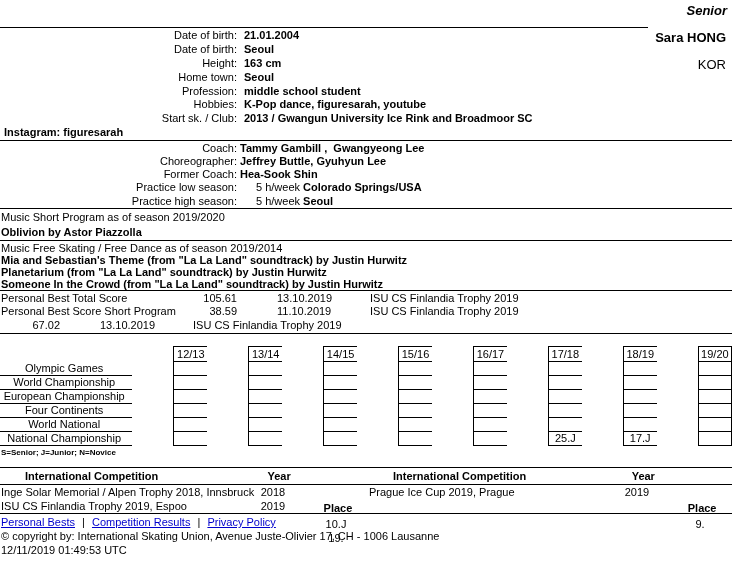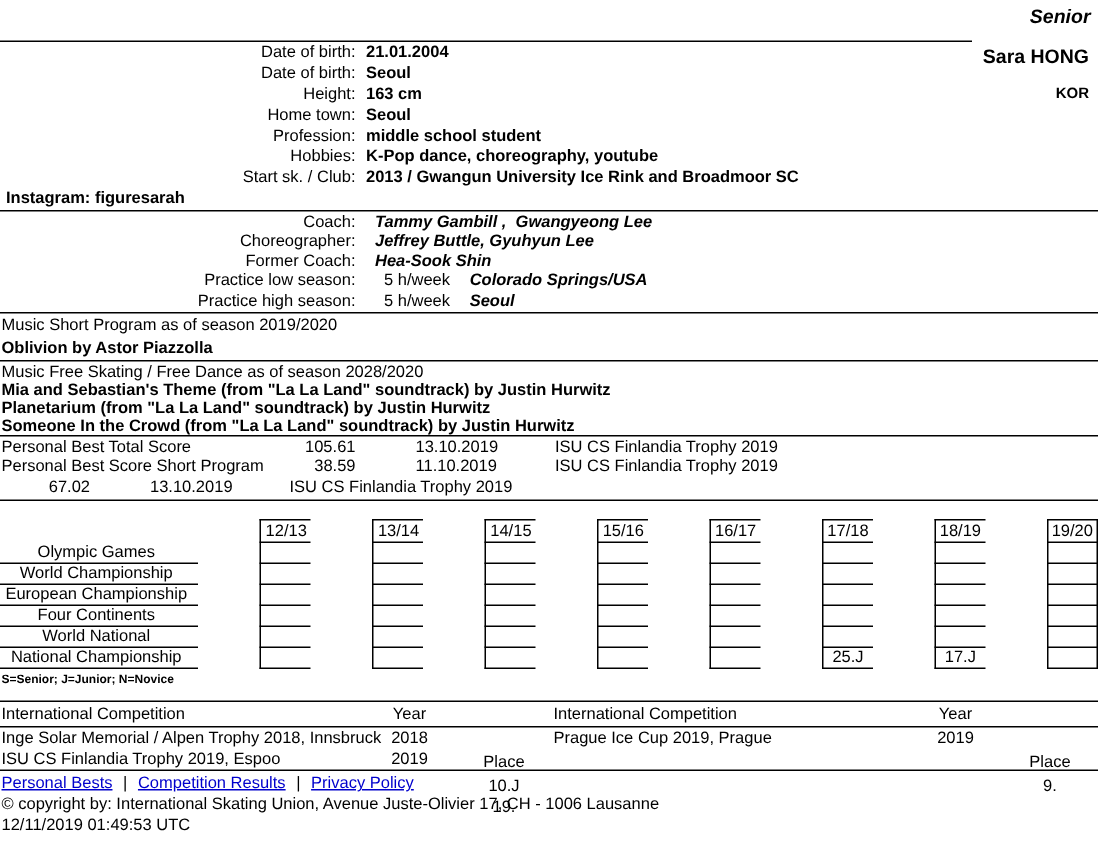--- a/index.html
+++ b/index.html
@@ -2,30 +2,30 @@
 <html style="--link-color: #0000cc;"><head>
 <meta charset="utf-8">
 <style>
   html,body{margin:0;padding:0;background:#fff;}
   .page{position:relative;width:732px;height:564px;background:#fff;color:#000;
         font-family:"Liberation Sans",sans-serif;font-size:11px;overflow:hidden;}
   .hline{position:absolute;left:0;height:0;border-top:1px solid #000;}
 
   .category{position:absolute;top:3px;right:5px;font-size:13px;font-weight:bold;font-style:italic;}
   .skater-name{position:absolute;top:30px;right:6px;font-size:13px;font-weight:bold;}
-  .nation-code{position:absolute;top:57px;right:6px;font-size:10px;font-weight:bold;}
+  .nation-code{position:absolute;top:57px;right:6px;font-size:13px;font-weight:normal;}
 
   .block{position:absolute;left:0;width:732px;}
   .info-row{display:flex;height:13.9px;line-height:13.9px;white-space:pre;}
   .coach-block .info-row{height:13.3px;line-height:13.3px;}
   .lbl{width:240px;text-align:right;padding-right:3px;box-sizing:border-box;}
   .val{font-weight:bold;margin-left:4px;white-space:pre;}
   .valpre{margin-left:16px;white-space:pre;}
   .valpre:empty{margin-left:0;}
-  .valpre + .val{margin-left:10px;font-style:italic;}
+  .valpre + .val{margin-left:0;}
 
   .personal-block{top:29px;}
   .coach-block{top:141.5px;}
 
   .sp-music{top:209.5px;}
   .fs-music{top:241.5px;}
   .music-line{height:15px;line-height:15px;padding-left:1px;}
   .fs-music .music-line{height:12.2px;line-height:12.2px;}
   .music-track{font-weight:bold;}
 
@@ -45,21 +45,21 @@
   .scell{width:61.5px;text-align:center;box-sizing:border-box;}
   .scell.last{border-right:1px solid #000;}
   .label-cell{width:240px;text-align:center;padding-right:4px;box-sizing:border-box;}
 
   .legend{position:absolute;top:448px;left:1px;font-size:8px;font-weight:bold;}
 
   .comp-half{position:absolute;top:469px;width:366px;}
   .comp-half.left{left:0;}
   .comp-half.right{left:366px;}
   .comp-row{display:flex;height:13.8px;line-height:13.8px;white-space:nowrap;}
-  .comp-row.comp-head{height:15px;line-height:14px;font-weight:normal;margin-bottom:2px;}
+  .comp-row.comp-head{height:15px;line-height:14px;font-weight:bold;margin-bottom:2px;padding-left:24px;}
   .cname{width:240px;padding-left:1px;box-sizing:border-box;overflow:visible;}
   .comp-half.right .cname{padding-left:3px;}
   .cyear{width:66px;text-align:center;}
   .cplace{width:60px;text-align:center;margin-top:32px;}
   .comp-half.right .cyear{width:62px;}
   .comp-half.right .cplace{width:64px;}
 
   .footer-links{position:absolute;top:516px;left:1px;height:13px;line-height:13px;}
   .flink{color:var(--link-color,#0000cc);text-decoration:underline;cursor:pointer;}
   .sep{color:#000;margin:0 4px;}
@@ -101,21 +101,21 @@
     <div class="info-row">
       <span class="lbl">Home town:</span>
       <span class="val">Seoul</span>
     </div>
     <div class="info-row">
       <span class="lbl">Profession:</span>
       <span class="val">middle school student</span>
     </div>
     <div class="info-row">
       <span class="lbl">Hobbies:</span>
-      <span class="val">K-Pop dance, choreography, youtube</span>
+      <span class="val">K-Pop dance, figuresarah, youtube</span>
     </div>
     <div class="info-row">
       <span class="lbl">Start sk. / Club:</span>
       <span class="val">2013 / Gwangun University Ice Rink and Broadmoor SC</span>
     </div>
     <div class="info-row">
       <span class="val">Instagram: figuresarah</span>
     </div>
   </div>
 
@@ -146,21 +146,21 @@
       <span class="val">Seoul</span>
     </div>
   </div>
 
   <div class="block sp-music">
     <div class="music-line">Music Short Program as of season 2019/2020</div>
     <div class="music-line music-track">Oblivion by Astor Piazzolla</div>
   </div>
 
   <div class="block fs-music">
-    <div class="music-line">Music Free Skating / Free Dance as of season 2028/2020</div>
+    <div class="music-line">Music Free Skating / Free Dance as of season 2019/2014</div>
     <div class="music-line music-track">Mia and Sebastian's Theme (from "La La Land" soundtrack) by Justin Hurwitz</div>
     <div class="music-line music-track">Planetarium (from "La La Land" soundtrack) by Justin Hurwitz</div>
     <div class="music-line music-track">Someone In the Crowd (from "La La Land" soundtrack) by Justin Hurwitz</div>
   </div>
 
   <div class="block pb-block">
     <div class="pb-row">
       <span class="pb-label">Personal Best Total Score</span>
       <span class="pb-score">105.61</span>
       <span class="pb-date">13.10.2019</span>

